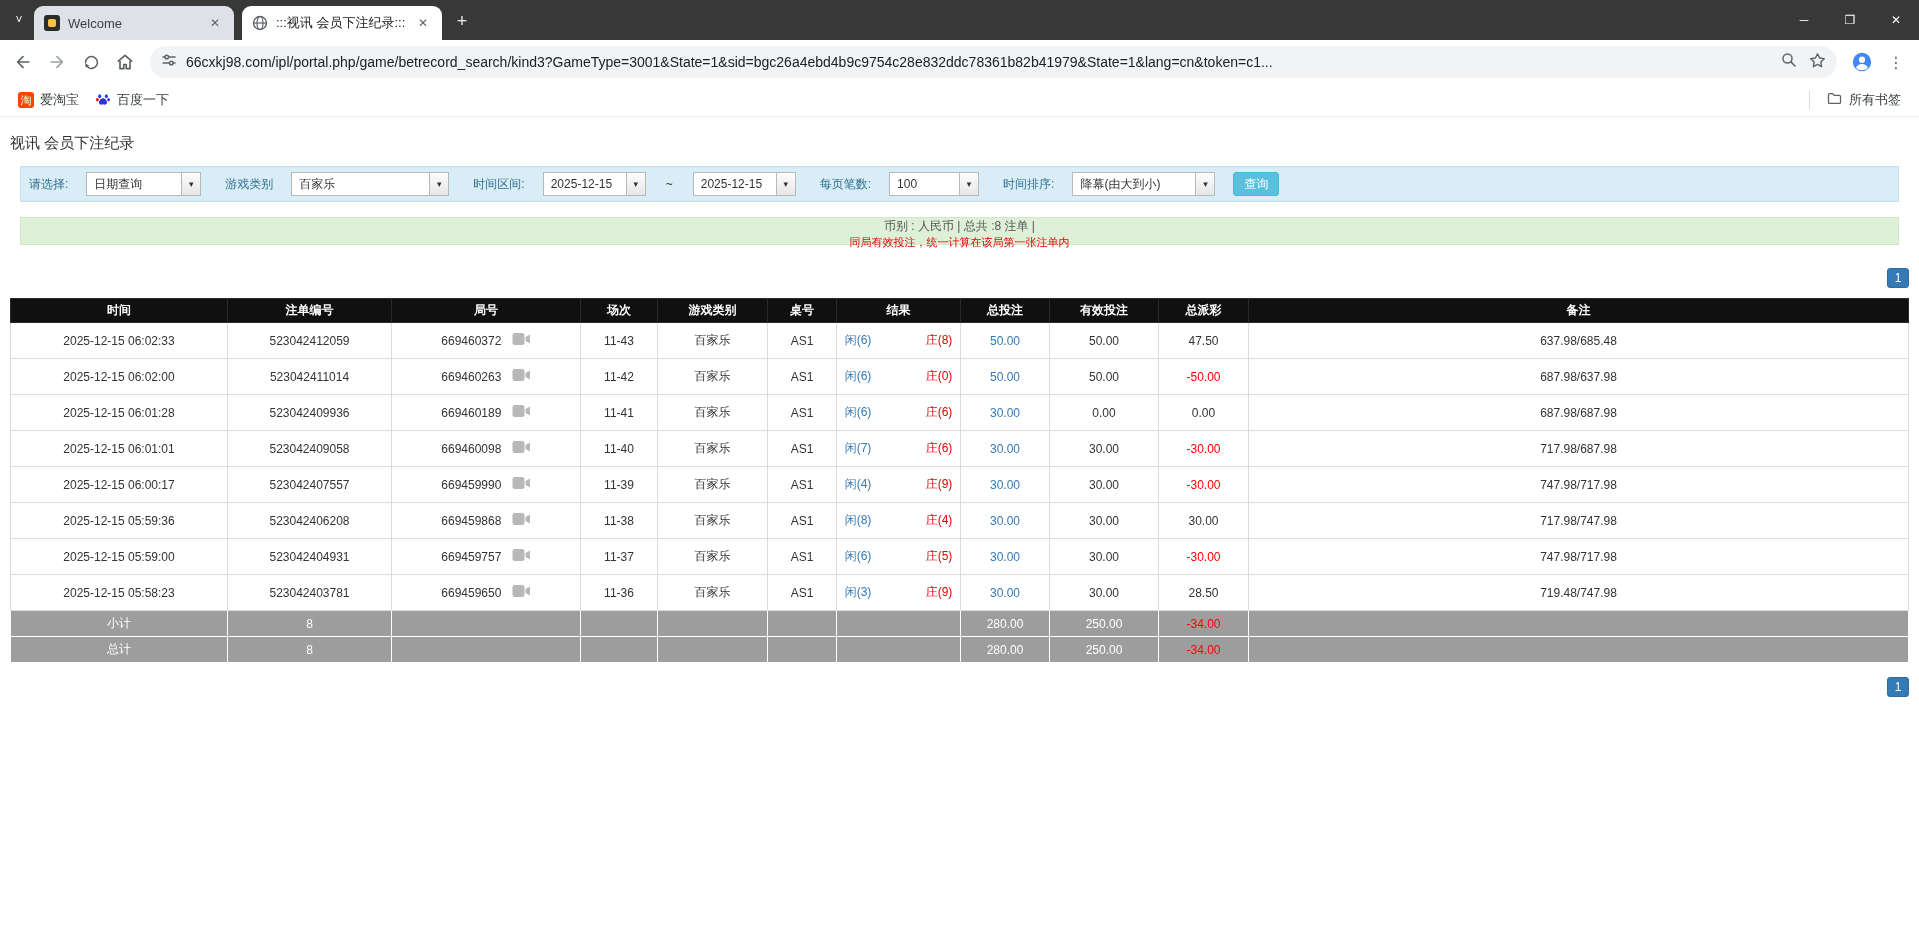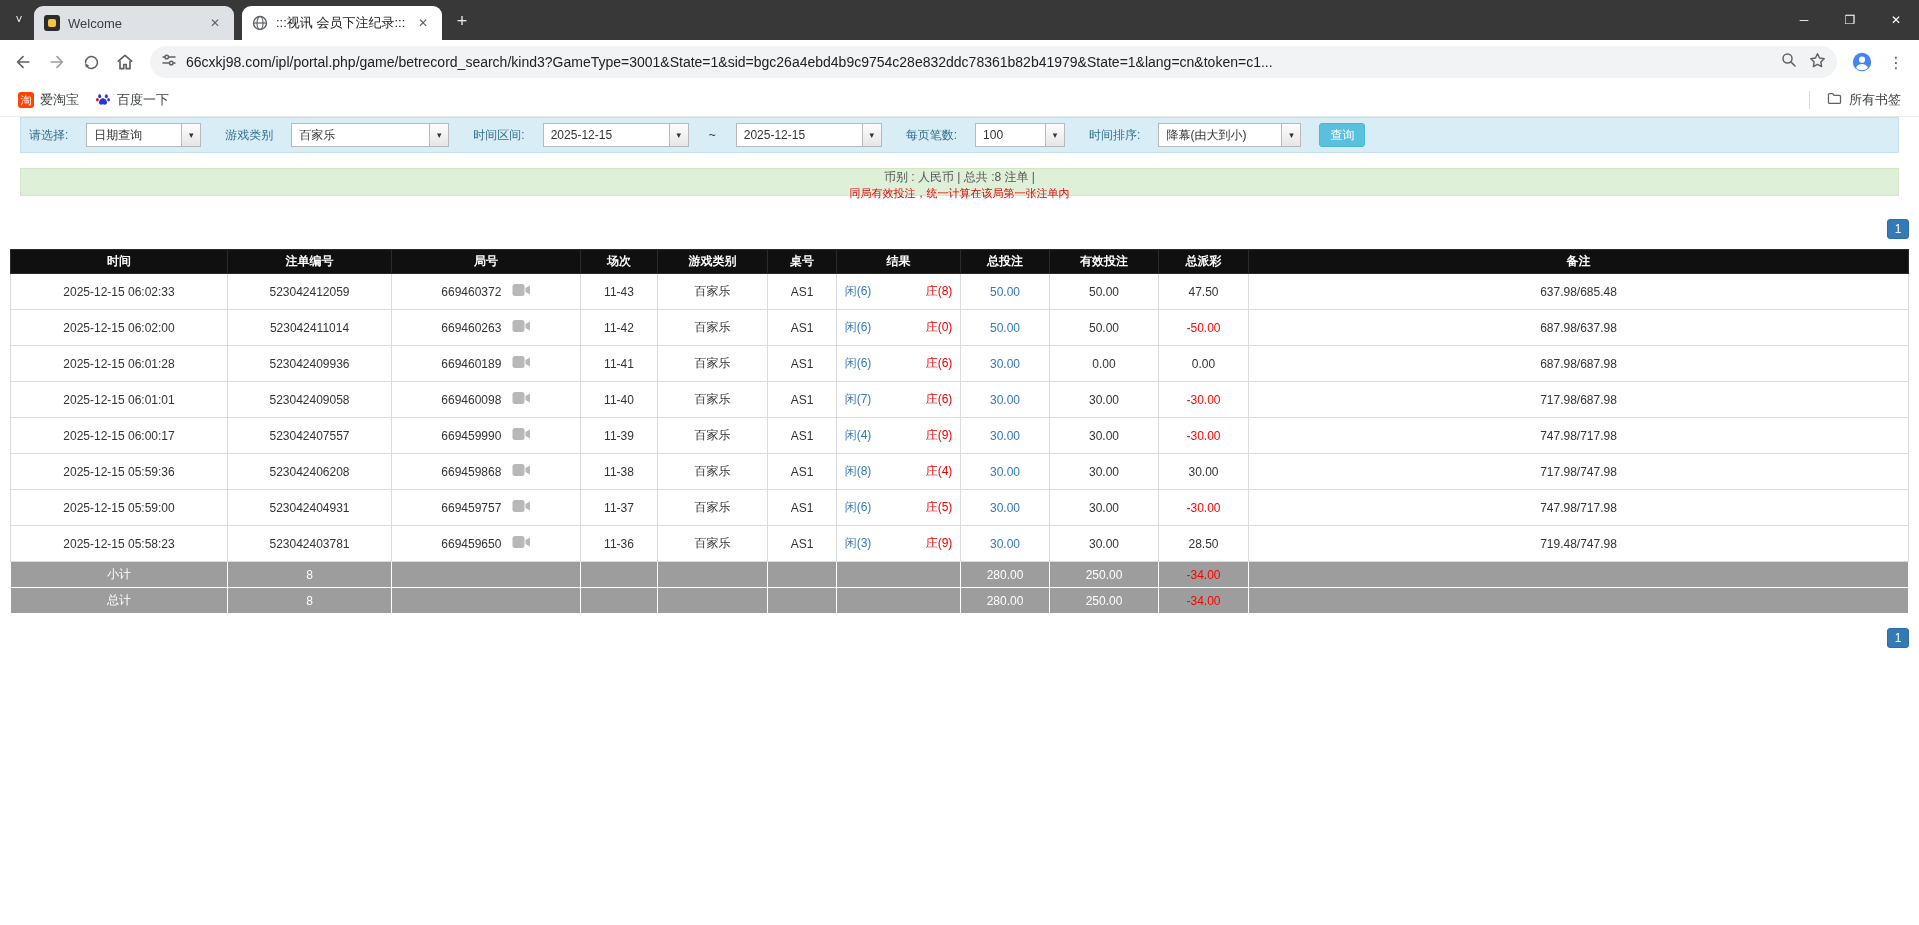--- a/index.html
+++ b/index.html
@@ -45,21 +45,21 @@
   .content { padding:0 10px; }
   .page-title { font-size:15px; font-weight:400; color:#333; margin:17px 0 13px 0; }
 
   .filterbar { margin:0 10px; background:#d9edf7; border:1px solid #c3e0ef; padding:5px 8px; display:flex;
     align-items:center; gap:18px; font-size:12px; }
   .filter-label { color:#31708f; white-space:nowrap; margin-left:6px; }
   .combo { background:#fff; border:1px solid #b9b9b9; height:24px; display:flex; align-items:stretch; }
   .combo-text { flex:1; display:flex; align-items:center; padding:0 7px; font-size:12px; color:#333; white-space:nowrap; overflow:hidden; }
   .combo-arrow { width:19px; border-left:1px solid #b9b9b9; background:linear-gradient(#fdfdfd,#e6e6e6);
     display:flex; align-items:center; justify-content:center; font-size:9px; color:#333; }
-  .w-mode { width:115px; } .w-game { width:158px; } .w-date { width:146px; } .w-size { width:90px; } .w-sort { width:143px; }
+  .w-mode { width:115px; } .w-game { width:158px; } .w-date { width:103px; } .w-size { width:90px; } .w-sort { width:143px; }
   .tilde { color:#333; margin:0 2px; }
   .search-btn { background:#5bc0de; color:#fff; border:1px solid #46b8da; border-radius:3px; height:24px;
     padding:0 10px; font-size:12px; cursor:pointer; font-family:inherit; }
 
   .infobar { margin:15px 10px 0 10px; background:#dff0d8; border:1px solid #d2e7c6; height:28px; display:flex;
     align-items:center; justify-content:space-between; padding:0 10px;flex-direction:column; }
   .info-left { font-size:12px; color:#555; }
   .info-right { font-size:11px; color:#e60000; }
 
   .pag-row { display:flex; justify-content:flex-end; margin-top:23px; }
@@ -199,20 +199,21 @@
       <span>
         <svg width="17" height="17" viewBox="0 0 24 24">
             <path d="M3.5 6.5a1.5 1.5 0 0 1 1.5-1.5h4.5l2 2.5H19a1.5 1.5 0 0 1 1.5 1.5v8.5A1.5 1.5 0 0 1 19 19H5a1.5 1.5 0 0 1-1.5-1.5z" fill="none" stroke="#5f6368" stroke-width="1.8" stroke-linejoin="round"></path>
           </svg>
       </span>
       <span>所有书签</span>
     </div>
   </div>
 
   <div class="content">
+    <h1 class="page-title">视讯 会员下注纪录</h1>
 
     <div class="filterbar">
       <span class="filter-label" style="margin-left:0;">请选择:</span>
       <div class="combo w-mode">
         <span class="combo-text">日期查询</span>
         <span class="combo-arrow">▾</span>
       </div>
 
       <span class="filter-label">游戏类别</span>
       <div class="combo w-game">

